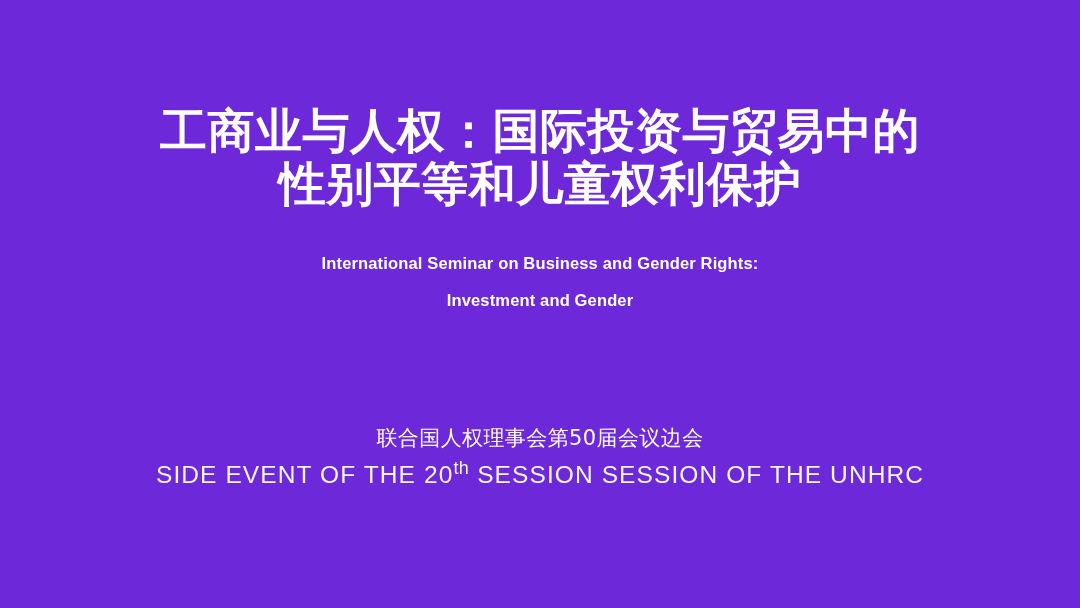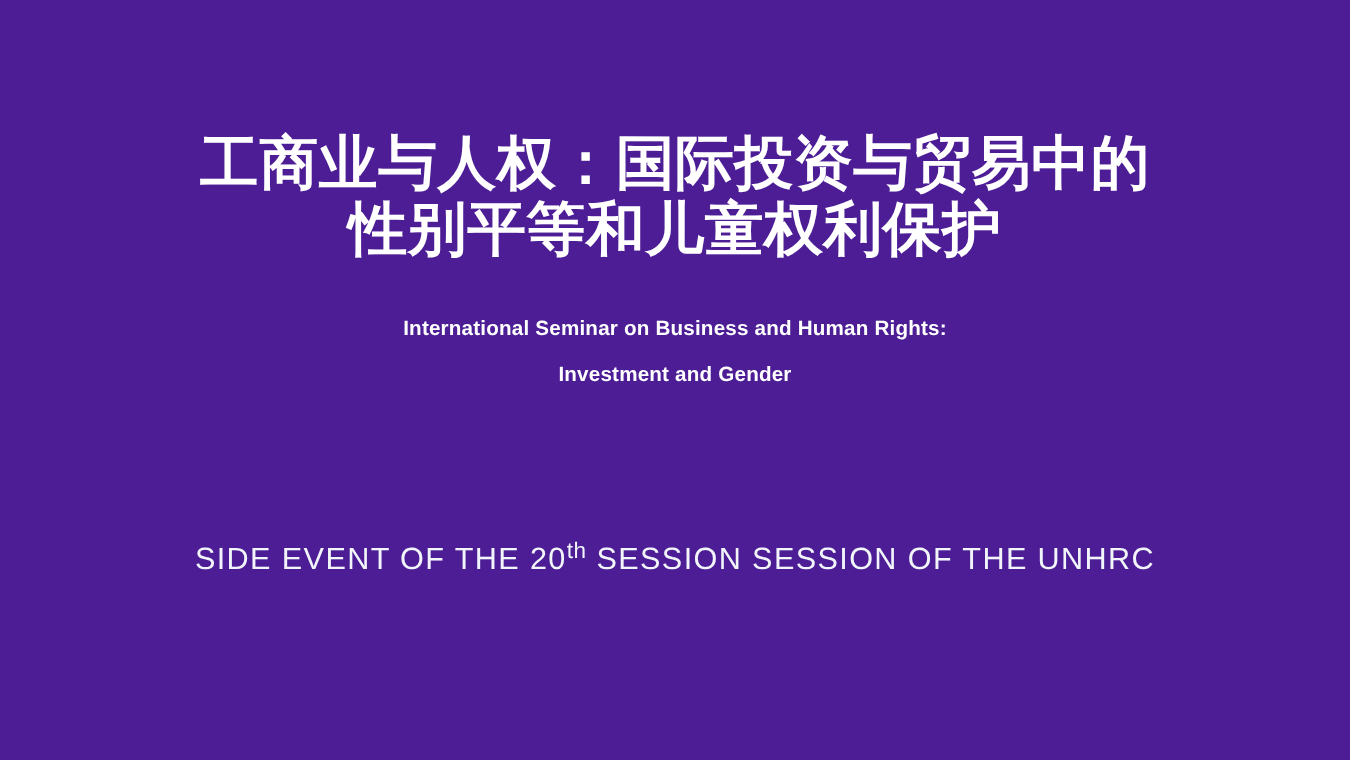--- a/index.html
+++ b/index.html
@@ -91,31 +91,32 @@
 
   .footer-en .ordinal {
     font-size: 18px;
     vertical-align: super;
     letter-spacing: 0.4px;
   }
 </style>
 </head>
 <body>
 
-<div id="slide" style="background: #4c1d95;">
+<div id="slide" style="background: #6d28d9;">
 
   <div class="title-block">
     <div class="title-line">工商业与人权：国际投资与贸易中的</div>
     <div class="title-line">性别平等和儿童权利保护</div>
   </div>
 
   <div class="subtitle-block">
-    <div class="subtitle-line">International Seminar on Business and Human Rights:</div>
+    <div class="subtitle-line">International Seminar on Business and Gender Rights:</div>
     <div class="subtitle-line">Investment and Gender</div>
   </div>
 
   <div class="footer-block">
+    <div class="footer-cn">联合国人权理事会第50届会议边会</div>
     <div class="footer-en">
       <span>SIDE EVENT OF THE 20</span><span class="ordinal">th</span><span> SESSION SESSION OF THE UNHRC</span>
     </div>
   </div>
 
 </div>
 
 </body></html>

